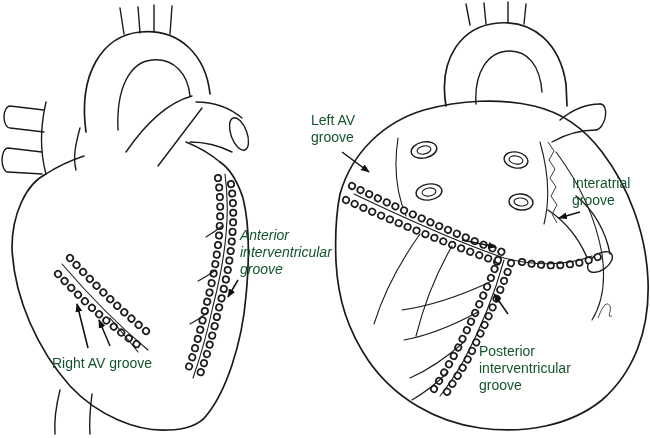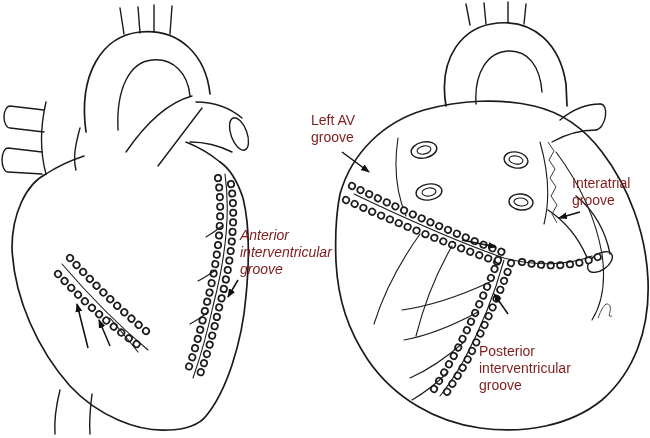--- a/index.html
+++ b/index.html
@@ -1,19 +1,19 @@
 <!DOCTYPE html>
 <html><head>
 <meta charset="utf-8">
 <style>
   html,body { margin:0; padding:0; background:#ffffff; }
   .stage { position:relative; width:650px; height:438px; background:#ffffff; overflow:hidden;
            font-family:"Liberation Sans", sans-serif; }
   .stage svg { position:absolute; left:0; top:0; }
-  .label { position:absolute; font-size:14px; line-height:17px; color:#7f1d1d; white-space:nowrap; }
+  .label { position:absolute; font-size:14px; line-height:17px; color:#14532d; white-space:nowrap; }
   .label span { display:block; }
   .ink  { stroke:#1b1b1b; fill:none; stroke-linecap:round; stroke-linejoin:round; }
   .w2   { stroke-width:1.7; }
   .w15  { stroke-width:1.4; }
   .w1   { stroke-width:1.1; }
   .fat-o { stroke:#1b1b1b; stroke-width:8;   fill:none; stroke-dasharray:0.1 9.5; stroke-linecap:round; }
   .fat-i { stroke:#ffffff; stroke-width:4.6; fill:none; stroke-dasharray:0.1 9.5; stroke-linecap:round; }
   .arrow { stroke:#111111; stroke-width:1.5; fill:none; }
   .zig   { stroke:#3a3a3a; stroke-width:1;   fill:none; }
   .sig   { stroke:#444444; stroke-width:1;   fill:none; }
@@ -179,20 +179,23 @@
       <path class="arrow" marker-end="url(#ah)" d="M 508,314 L 494,294"></path>
     </g>
   </svg>
 
   <div class="label" style="left:240px; top:227px;font-style:italic;">
     <span>Anterior</span>
     <span>interventricular</span>
     <span>groove</span>
   </div>
 
+  <div class="label" style="left:52px; top:355px;">
+    <span>Right AV groove</span>
+  </div>
 
   <div class="label" style="left:311px; top:112px;">
     <span>Left AV</span>
     <span>groove</span>
   </div>
 
   <div class="label" style="left:572px; top:175px;">
     <span>Interatrial</span>
     <span>groove</span>
   </div>

